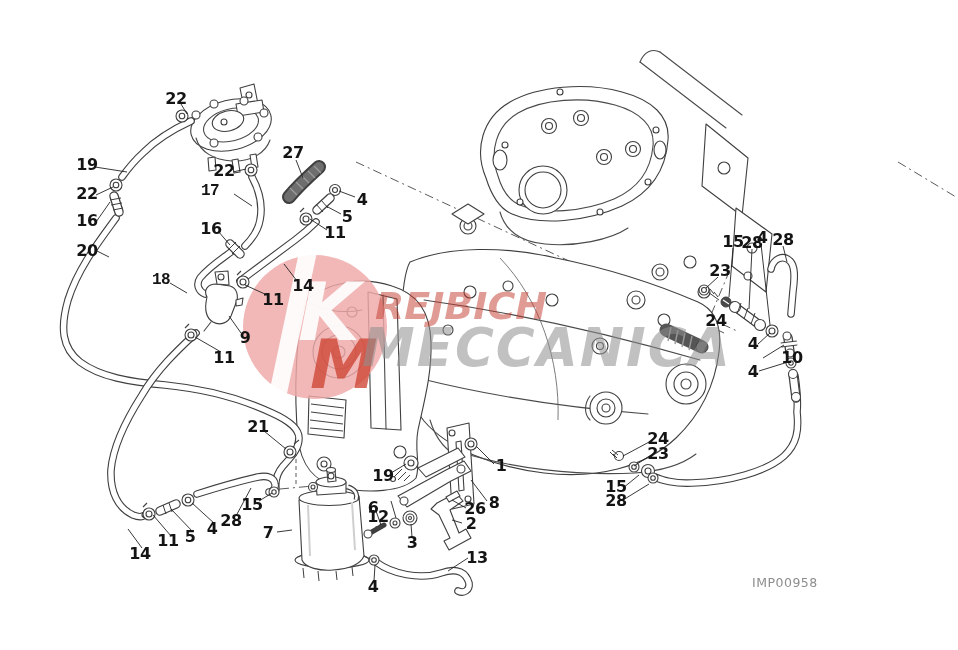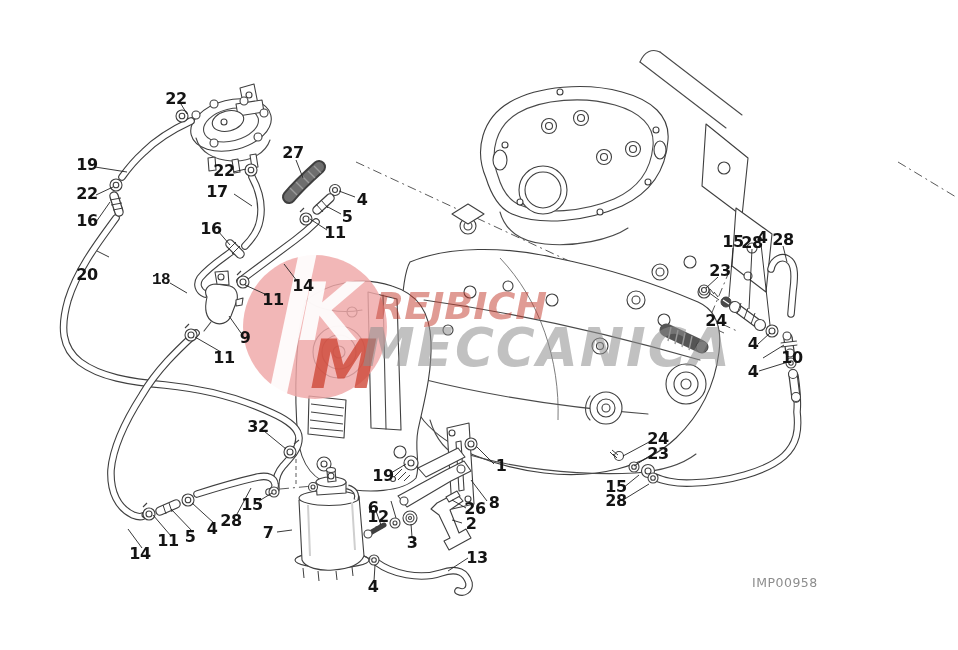--- a/index.html
+++ b/index.html
@@ -456,34 +456,34 @@
     <path class="leader" d="M623,488 L639,475"></path>
         <path class="leader" d="M623,500 L649,484"></path>
   </g>
 </svg>
 
 <div style="position:absolute;left:0;top:0;width:760px;height:650px;">
       <div class="callout" style="left: 176px; top: 99px;">22</div>
       <div class="callout" style="left: 87px; top: 165px;">19</div>
       <div class="callout" style="left: 87px; top: 194px;">22</div>
       <div class="callout" style="left: 87px; top: 221px;">16</div>
-      <div class="callout" style="left: 87px; top: 251px; margin-top: 24px;">20</div>
+      <div class="callout" style="left: 87px; top: 251px;">20</div>
       <div class="callout" style="left: 224px; top: 171px;">22</div>
-      <div class="callout" style="left: 217px; top: 192px;">17</div>
+      <div class="callout" style="left: 210px; top: 192px; font-family: Liberation Mono, monospace;">17</div>
       <div class="callout" style="left: 211px; top: 229px;">16</div>
       <div class="callout" style="left: 161px; top: 281px; font-family: Liberation Mono, monospace;">18</div>
       <div class="callout" style="left: 293px; top: 153px;">27</div>
       <div class="callout" style="left: 362px; top: 200px;">4</div>
       <div class="callout" style="left: 347px; top: 217px;">5</div>
       <div class="callout" style="left: 335px; top: 233px;">11</div>
       <div class="callout" style="left: 303px; top: 286px;">14</div>
       <div class="callout" style="left: 273px; top: 300px;">11</div>
       <div class="callout" style="left: 245px; top: 338px;">9</div>
       <div class="callout" style="left: 224px; top: 358px;">11</div>
-      <div class="callout" style="left: 258px; top: 427px;">32</div>
+      <div class="callout" style="left: 258px; top: 427px;">21</div>
       <div class="callout" style="left: 252px; top: 505px;">15</div>
       <div class="callout" style="left: 231px; top: 521px;">28</div>
       <div class="callout" style="left: 212px; top: 529px;">4</div>
       <div class="callout" style="left: 190px; top: 537px;">5</div>
       <div class="callout" style="left: 168px; top: 541px;">11</div>
       <div class="callout" style="left: 140px; top: 554px;">14</div>
       <div class="callout" style="left: 268px; top: 533px;">7</div>
       <div class="callout" style="left: 383px; top: 476px;">19</div>
       <div class="callout" style="left: 378px; top: 497px; margin-top: 20px;">12</div>
       <div class="callout" style="left: 373px; top: 508px;">6</div>

